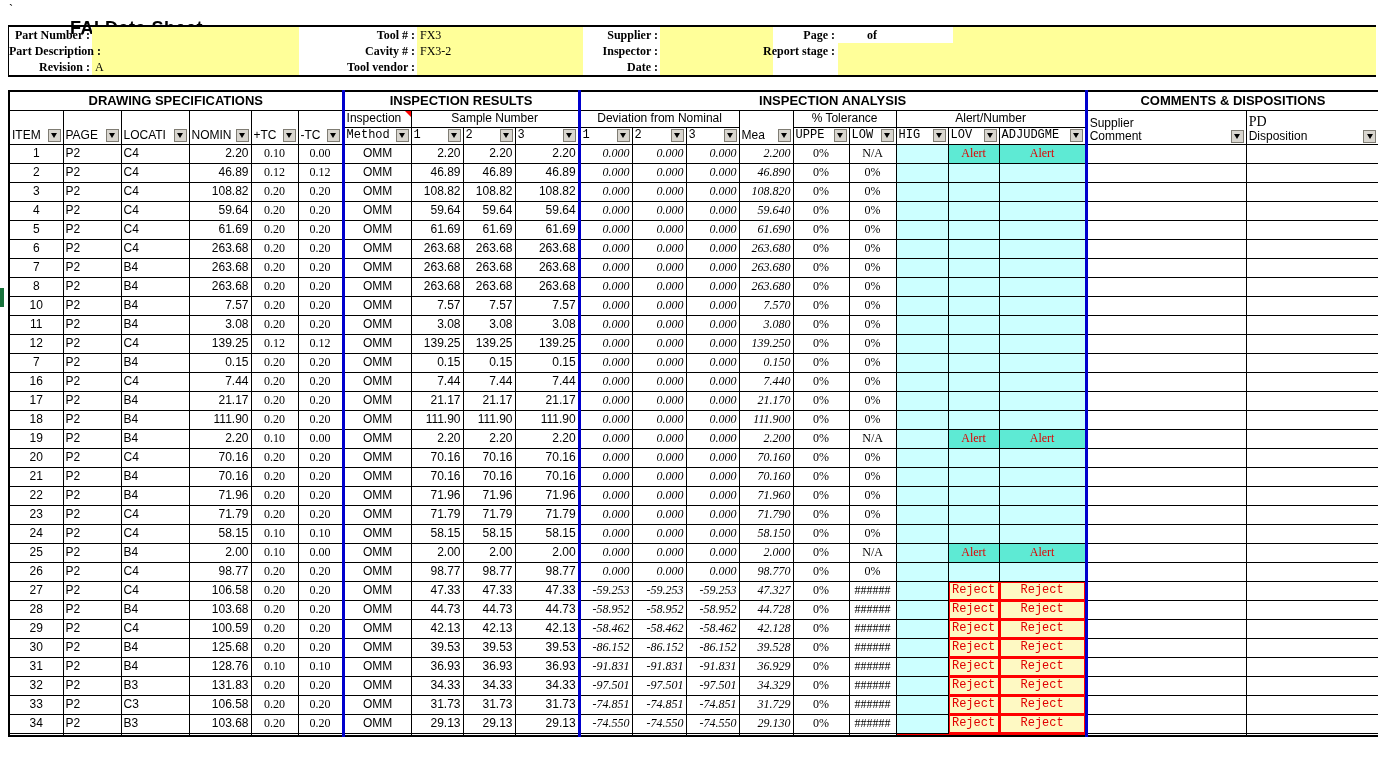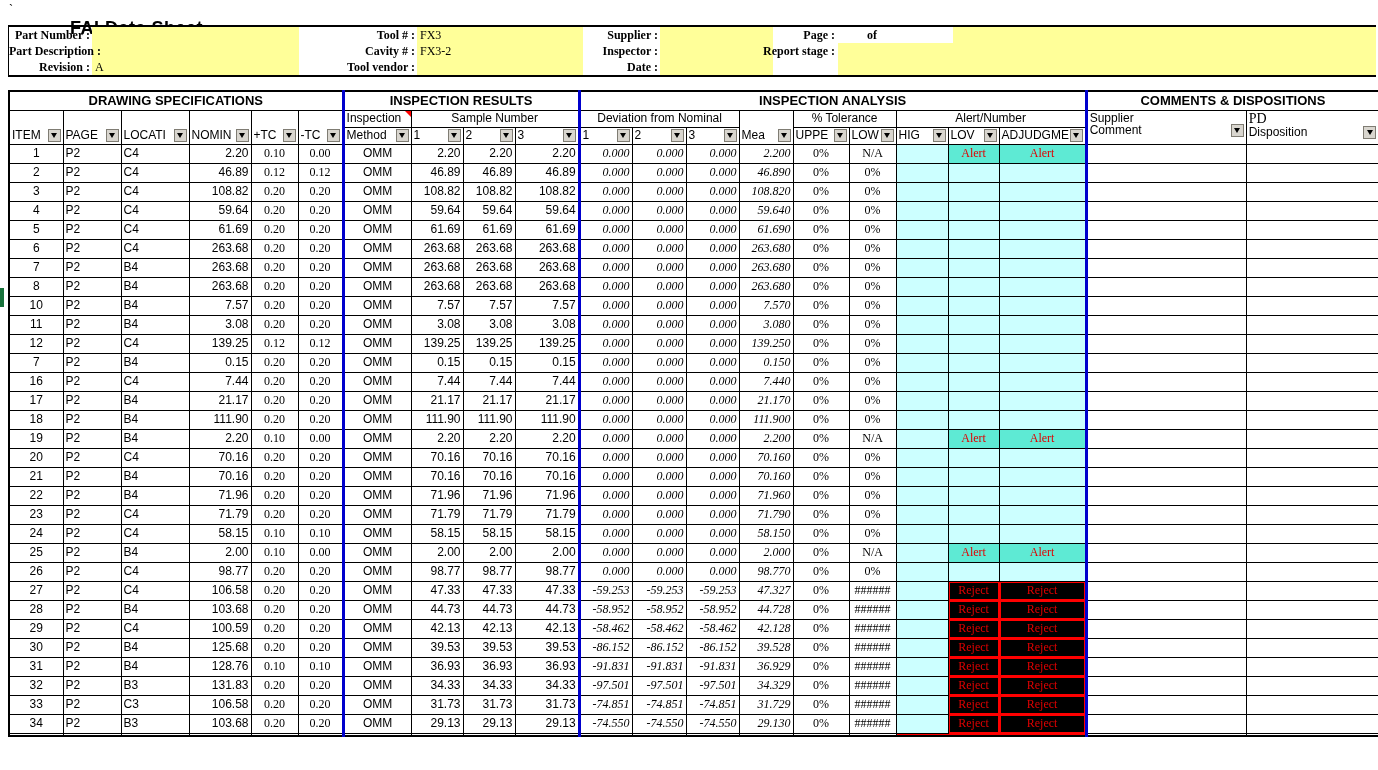--- a/index.html
+++ b/index.html
@@ -17,40 +17,40 @@
   .fvalue.b{font-weight:bold;text-align:right;}
   .greenbar{position:absolute;left:0;top:288px;width:4px;height:19px;background:#17723B;}
   
   table.grid{position:absolute;left:8px;top:90px;width:1370px;border-collapse:collapse;table-layout:fixed;
              border:2px solid #000;}
   .grid th,.grid td{border:1px solid #000;overflow:hidden;white-space:nowrap;font-size:12px;
                     font-weight:normal;padding:0 2px;box-sizing:border-box;line-height:1.05;}
   tr.sec th{font-weight:bold;font-size:13px;text-align:center;height:19px;padding:0;}
   tr.grp th{height:17px;text-align:left;position:relative;}
   tr.grp th.grp-c{text-align:center;}
-  tr.flt th{height:17px;}
+  tr.flt th{height:17px;font-family:Liberation Mono, monospace;}
   .bl{border-left:3px solid #0000CC !important;}
   .hwrap{display:flex;align-items:center;justify-content:space-between;width:100%;}
   .hcol .hwrap{align-items:flex-end;height:100%;padding-bottom:2px;box-sizing:border-box;}
   .fbtn{width:13px;height:13px;background:#D9D6CF;border:1px solid #7F7C73;box-sizing:border-box;
         display:inline-flex;align-items:center;justify-content:center;flex:0 0 auto;}
   .tri{width:0;height:0;border-left:3px solid transparent;border-right:3px solid transparent;border-top:5px solid #000;}
   .red-tri{position:absolute;right:0;top:0;width:0;height:0;border-left:6px solid transparent;border-top:6px solid #F00;}
-  .two-line{display:flex;flex-direction:column;justify-content:flex-start;height:100%;padding:1px 0;box-sizing:border-box;}
+  .two-line{display:flex;flex-direction:column;justify-content:flex-end;height:100%;padding:1px 0;box-sizing:border-box;}
   .pd-serif{font-family:"Liberation Serif",serif;font-size:14px;}
   
   .grid td{height:19px;}
   .t-c{text-align:center}.t-l{text-align:left}.t-r{text-align:right}
   .bold{font-weight:bold}
   .tol{font-family:"Liberation Serif",serif;text-align:center}
   .dev{font-family:"Liberation Serif",serif;font-weight:bold;font-style:italic;text-align:right}
   .pct{font-family:"Liberation Serif",serif;font-weight:bold;text-align:center}
   .cyan{background:#CCFFFF}
   .alert{background:#5eead4;color:#E00000;font-family:"Liberation Serif",serif;font-weight:bold;text-align:center}
-  .reject{background:#000000;color:#E00000;font-family:Liberation Serif, serif;font-weight:bold;text-align:center;
+  .reject{background:#fef9c3;color:#E00000;font-family:Liberation Mono, monospace;font-weight:bold;text-align:center;
           border:1px solid #F00 !important;box-shadow:inset 0 0 0 1px #F00;}
   tr.partial td{height:3px;padding:0;border-bottom:none;}
 </style>
 </head>
 <body>
 
 <div class="sheet">
   <span class="corner-mark">`</span>
   <div class="title">FAI Data Sheet</div>
 

